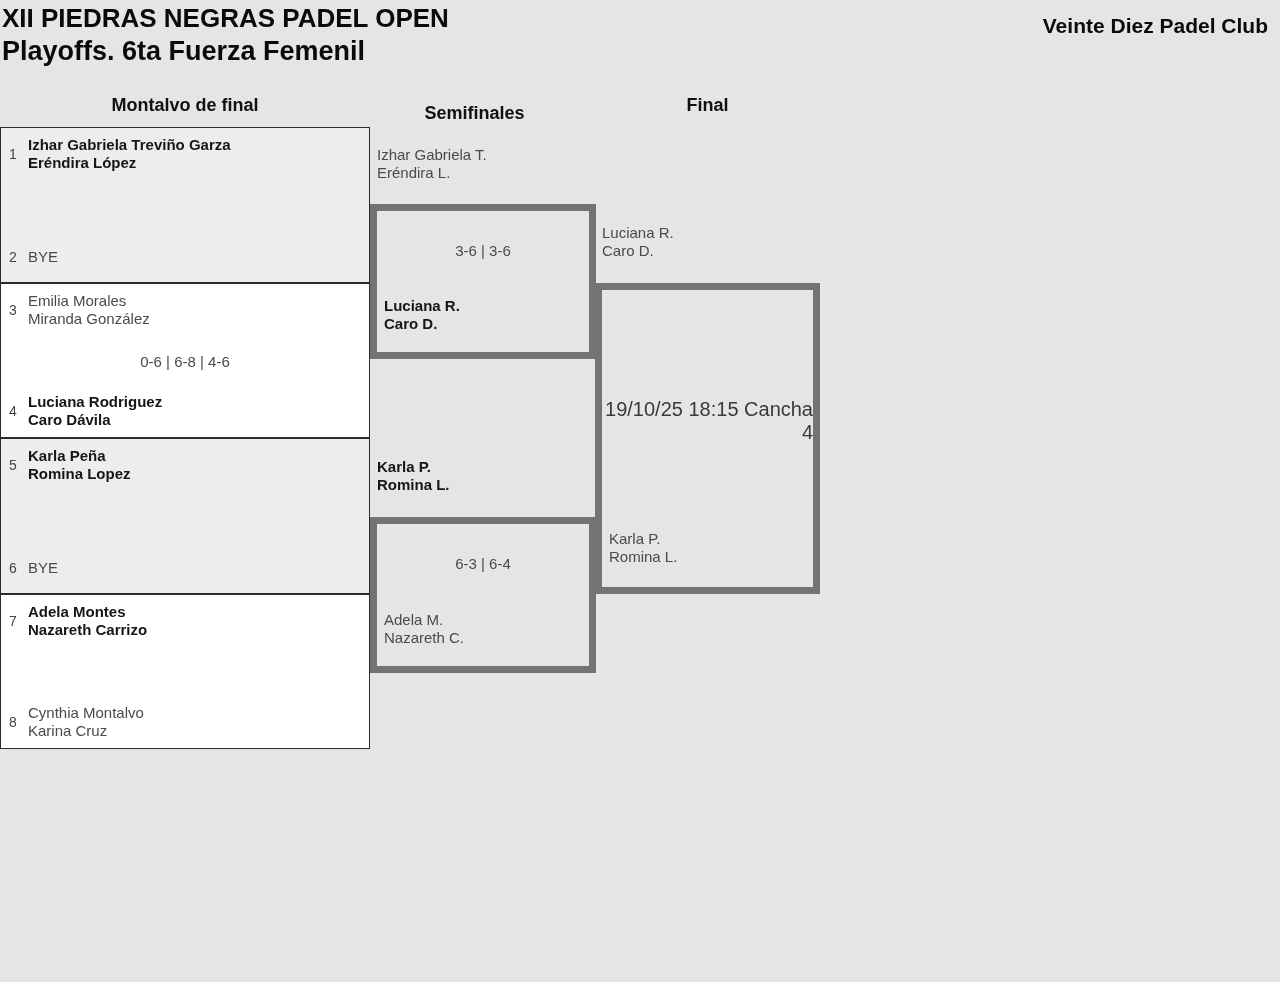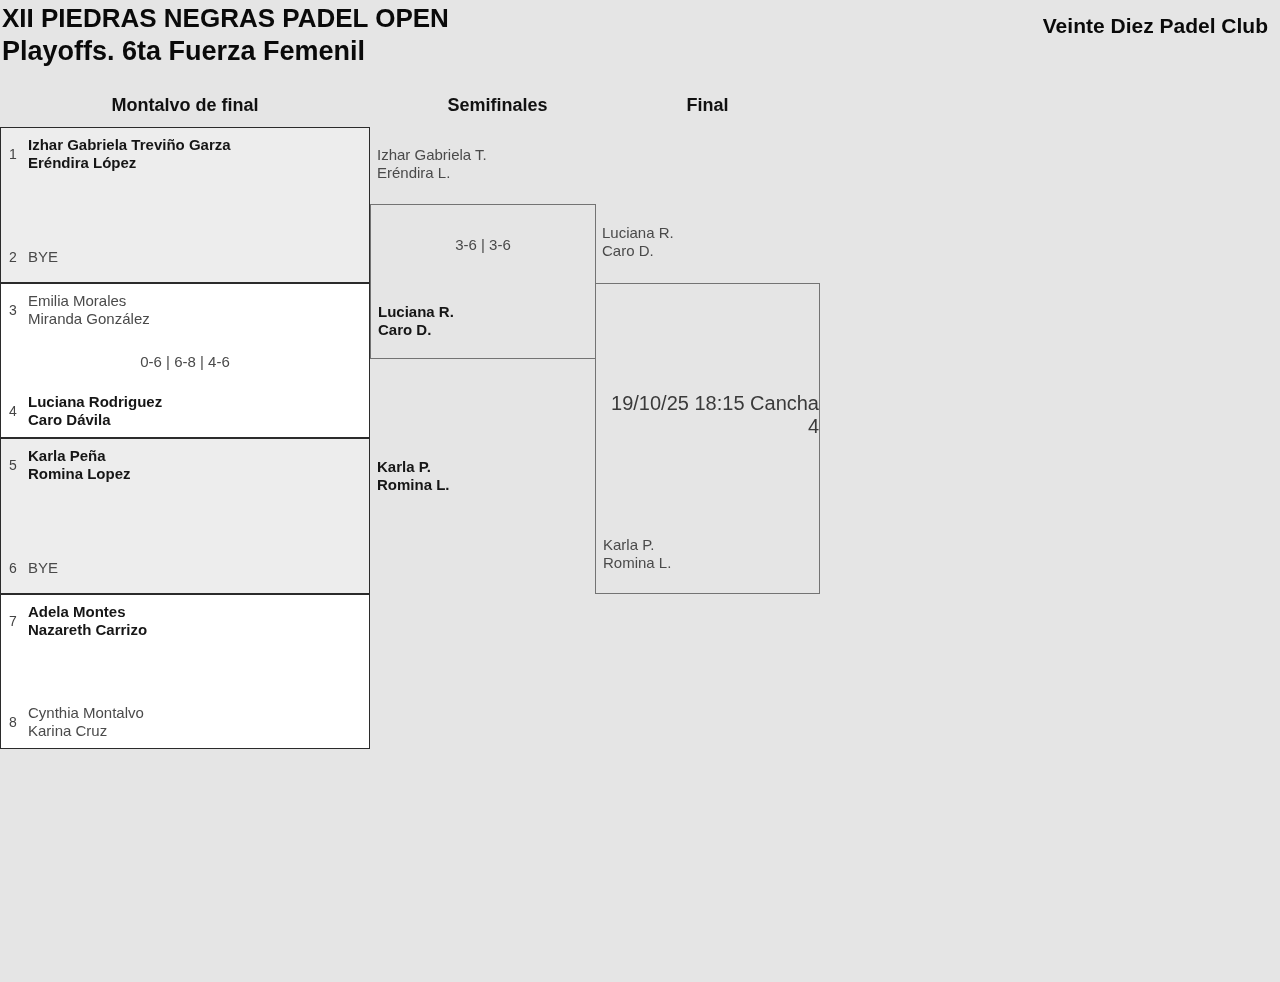--- a/index.html
+++ b/index.html
@@ -5,21 +5,21 @@
   html,body{margin:0;padding:0;background:#fff;}
   .page{position:relative;width:1280px;height:982px;background:#e5e5e5;
         font-family:"Liberation Sans",sans-serif;color:#161616;overflow:hidden;}
 
   .title{position:absolute;left:2px;top:3px;font-size:26px;font-weight:700;color:#0a0a0a;}
   .subtitle{position:absolute;left:2px;top:36px;font-size:27px;font-weight:700;color:#0a0a0a;}
   .club{position:absolute;top:14px;right:12px;font-size:21px;font-weight:700;color:#0a0a0a;}
 
   .round-header{position:absolute;top:95px;font-size:18px;font-weight:700;text-align:center;color:#111;}
   .rh-qf{left:0;width:370px;}
-  .rh-sf{left:385px;width:225px;}
+  .rh-sf{left:362px;width:225px;margin-top:8px;}
   .rh-f{left:595px;width:225px;}
 
   
   .qf{position:absolute;left:0;width:370px;border:1px solid #2b2b2b;box-sizing:border-box;background:#fff;}
   .qf.shaded{background:#ededed;}
   .qf1{top:127px;height:156px;}
   .qf2{top:283px;height:155px;}
   .qf3{top:438px;height:156px;}
   .qf4{top:594px;height:155px;}
 
@@ -27,21 +27,21 @@
   .row-top{top:8px;}
   .row-bottom{bottom:8px;}
   .seed{flex:0 0 19px;width:19px;font-size:14px;color:#444;}
   .team{font-size:15px;line-height:18px;}
   .w{font-weight:700;color:#161616;}
   .l{font-weight:400;color:#4a4a4a;}
   .qf .score{position:absolute;left:0;right:0;top:50%;transform:translateY(-50%);
              text-align:center;font-size:15px;color:#4a4a4a;}
 
   
-  .box{position:absolute;border:1px solid #737373;box-sizing:border-box;background:transparent;}
+  .box{position:absolute;border:7px solid #737373;box-sizing:border-box;background:transparent;}
   .sf1{left:370px;top:204px;width:226px;height:155px;}
   .sf2{left:370px;top:517px;width:226px;height:156px;}
   .final-box{left:595px;top:283px;width:225px;height:311px;}
 
   .box-score{position:absolute;top:31px;left:0;right:0;text-align:center;font-size:15px;color:#4a4a4a;}
   .bottom-team{position:absolute;left:7px;bottom:19px;font-size:15px;line-height:18px;}
   .final-box .bottom-team{bottom:21px;}
   .schedule{position:absolute;top:108px;left:0;right:0;text-align:right;font-size:20px;color:#3a3a3a;}
 
   
@@ -143,20 +143,27 @@
       <div>Luciana R.</div>
       <div>Caro D.</div>
     </div>
   </div>
 
   <div class="float-team ft-sf2 w">
     <div>Karla P.</div>
     <div>Romina L.</div>
   </div>
 
+  <div class="box sf2">
+    <div class="box-score">6-3 | 6-4</div>
+    <div class="bottom-team l">
+      <div>Adela M.</div>
+      <div>Nazareth C.</div>
+    </div>
+  </div>
 
   <div class="float-team ft-final l">
     <div>Luciana R.</div>
     <div>Caro D.</div>
   </div>
 
   <div class="box final-box">
     <div class="schedule">19/10/25 18:15 Cancha 4</div>
     <div class="bottom-team l">
       <div>Karla P.</div>

